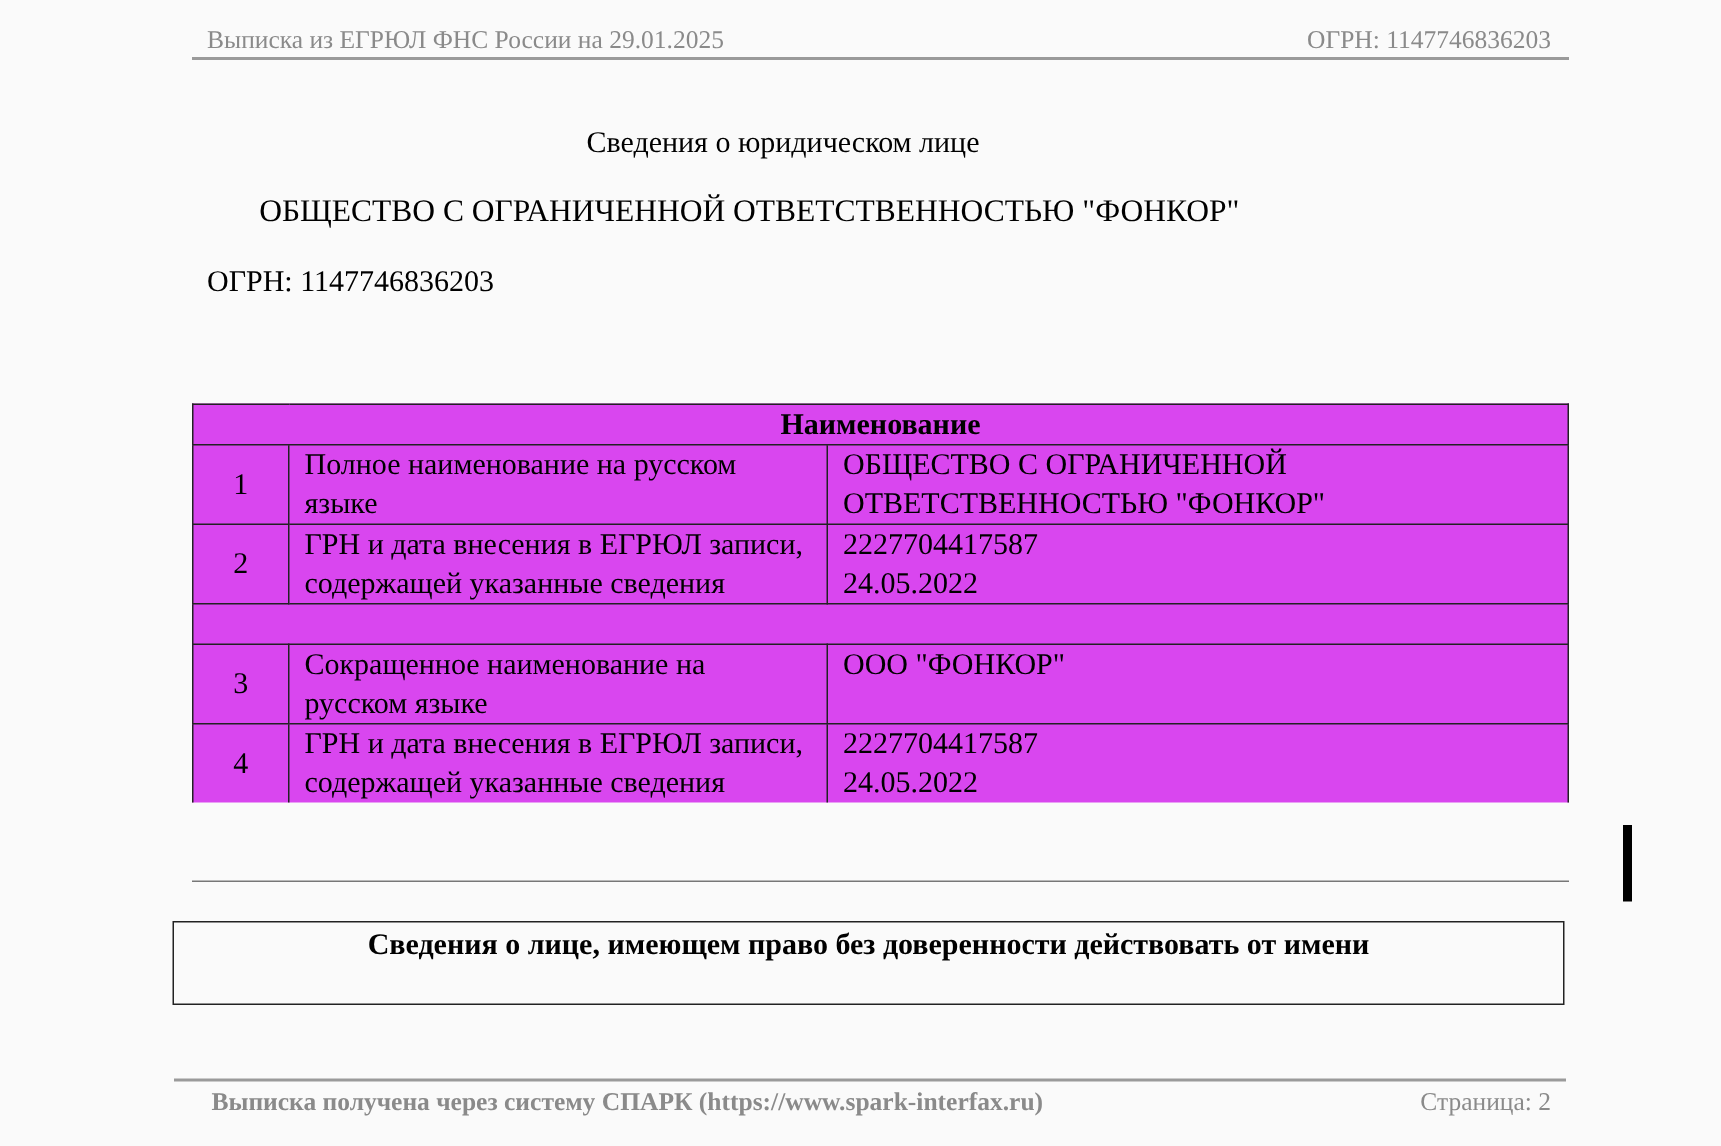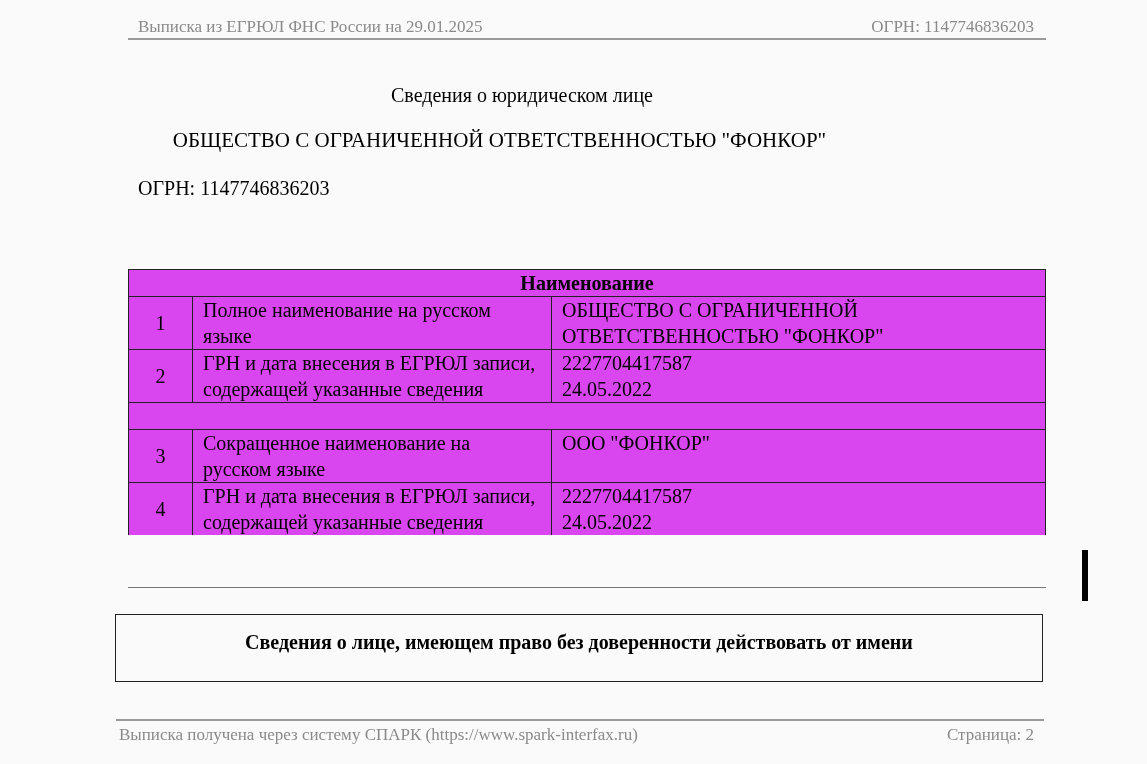--- a/index.html
+++ b/index.html
@@ -122,38 +122,39 @@
       position: absolute;
       left: 115px;
       top: 614px;
       width: 926px;
       height: 52px;
       border: 1.5px solid #222;
       text-align: center;
       font-weight: bold;
       font-size: 20px;
       line-height: 27px;
-      padding-top: 14px;
+      padding-top: 2px;
       box-sizing: content-box;
     }
 
     .page-footer {
       position: absolute;
       left: 116px;
       top: 719px;
       width: 928px;
       border-top: 2px solid #9a9a9a;
       color: #8a8a8a;
       font-size: 17px;
       height: 26px;
     }
     .page-footer .ftr-left {
       position: absolute;
-      left: 3px;
+      left: 25px;
       top: 4px;
+      font-weight: bold;
     }
     .page-footer .ftr-right {
       position: absolute;
       right: 10px;
       top: 4px;
     }
   </style>
 </head>
 <body>
 

